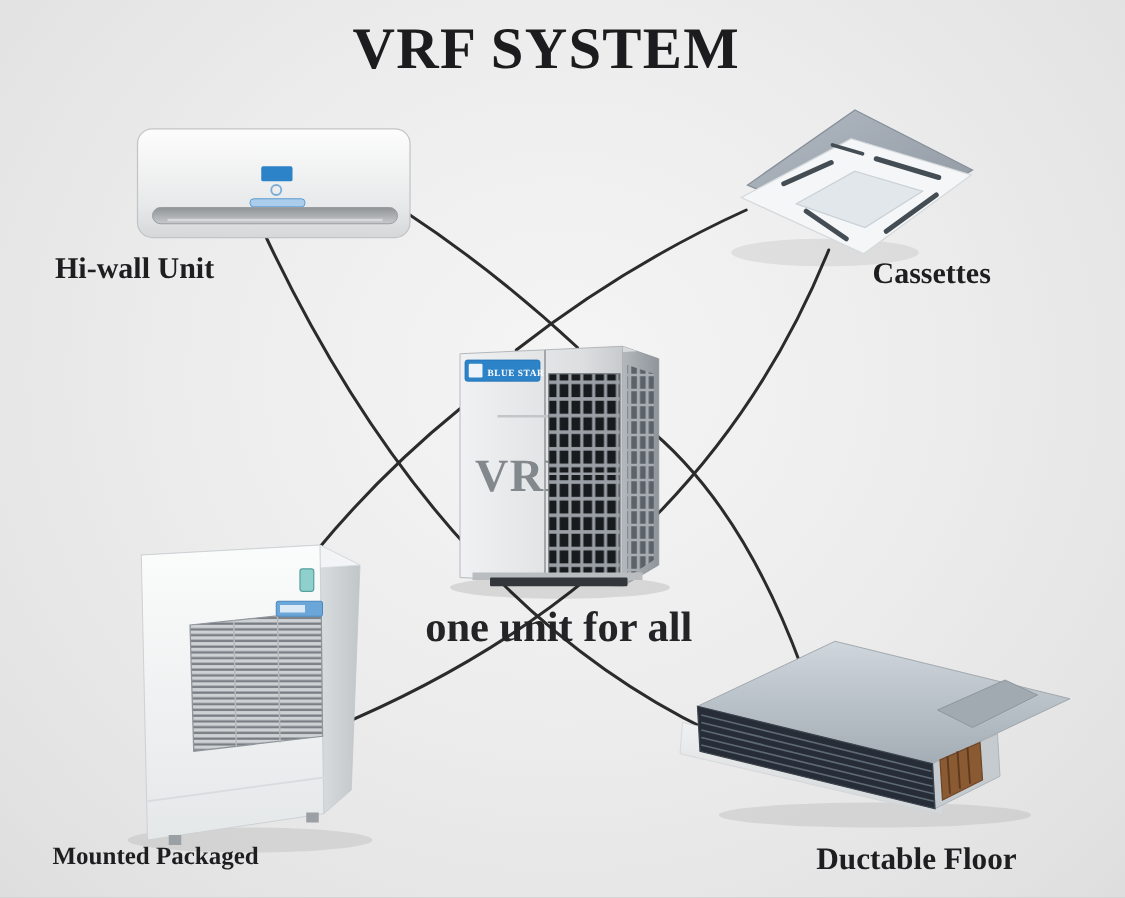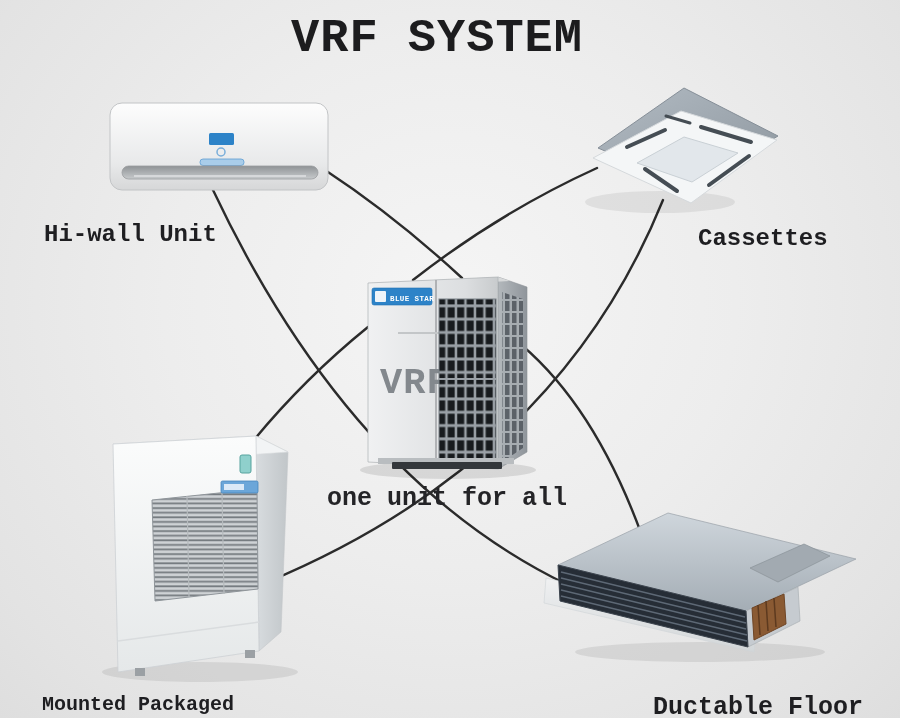--- a/index.html
+++ b/index.html
@@ -2,42 +2,42 @@
 <html><head>
 <meta charset="utf-8">
 <style>
   html,body{margin:0;padding:0;background:#d0d0d0;}
   .stage{
     position:relative;
     width:900px;height:718px;
     margin:0 auto;
     overflow:hidden;
     background:radial-gradient(ellipse at 50% 42%, #f5f5f5 0%, #ededed 45%, #e3e3e3 85%, #dedede 100%);
-    font-family:Liberation Mono, monospace;
+    font-family:Liberation Serif, serif;
   }
   .title{
     position:absolute;top:12px;left:0;width:900px;
     margin:0;text-align:center;
     transform:translateX(-13px);
     font-size:47px;font-weight:700;letter-spacing:1px;
     color:#1c1c1e;
   }
   .diagram-svg{position:absolute;top:0;left:0;}
   .conn{fill:none;stroke:#2b2b2b;stroke-width:2.4;stroke-linecap:round;}
   .label{
     position:absolute;
-    font-weight:700;color:#1e1e21;white-space:nowrap;margin-top:19px;
+    font-weight:700;color:#1e1e21;white-space:nowrap;
   }
   .lbl-hiwall{left:44px;top:202px;font-size:24px;}
   .lbl-cassettes{left:698px;top:206px;font-size:24px;}
   .lbl-mounted{left:42px;top:674px;font-size:20px;}
   .lbl-ductable{left:653px;top:674px;font-size:25px;}
   .caption{
     position:absolute;left:297px;top:484px;width:300px;
-    text-align:center;font-size:25px;font-weight:700;color:#242427;
+    text-align:center;font-size:34px;font-weight:700;color:#242427;
     white-space:nowrap;
   }
 </style>
 </head>
 <body>
 
 <div class="stage">
 
   <h1 class="title">VRF SYSTEM</h1>
 

